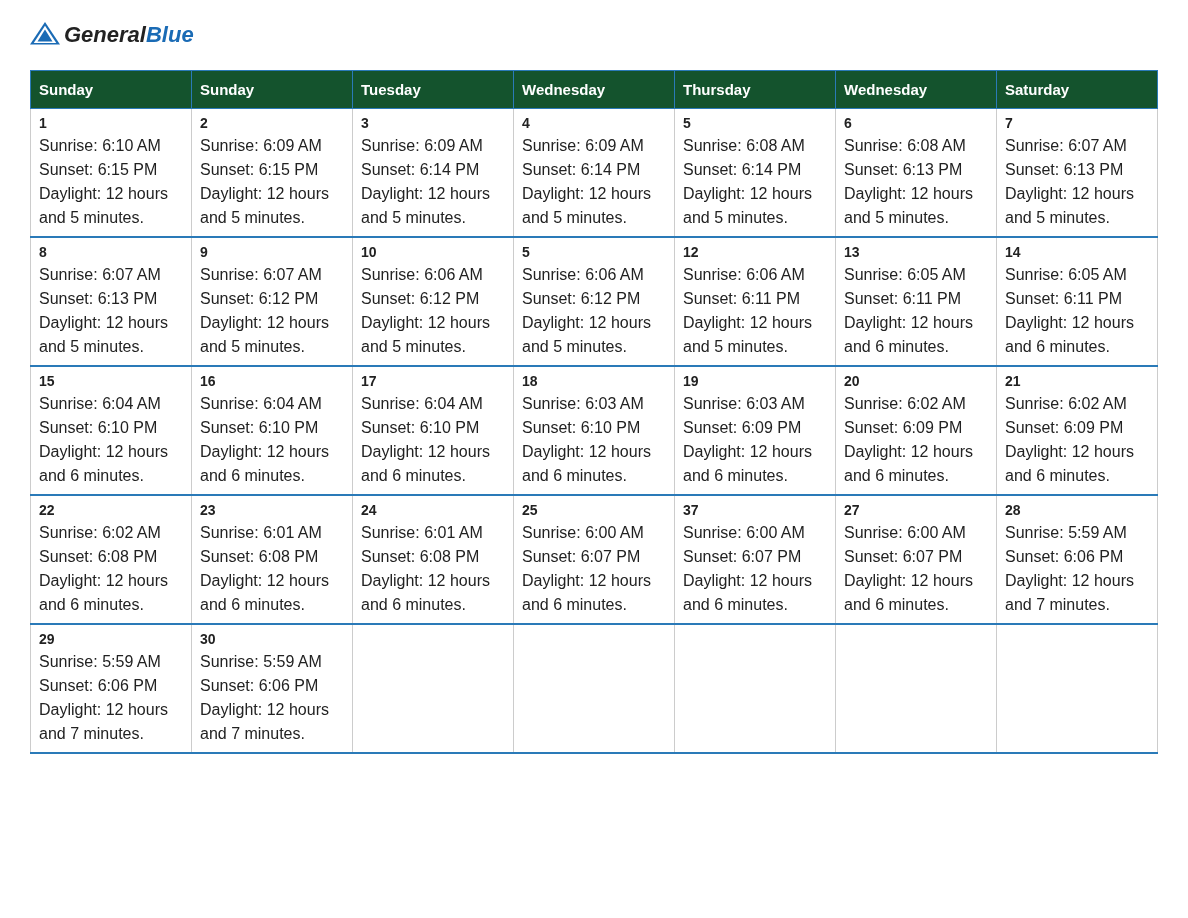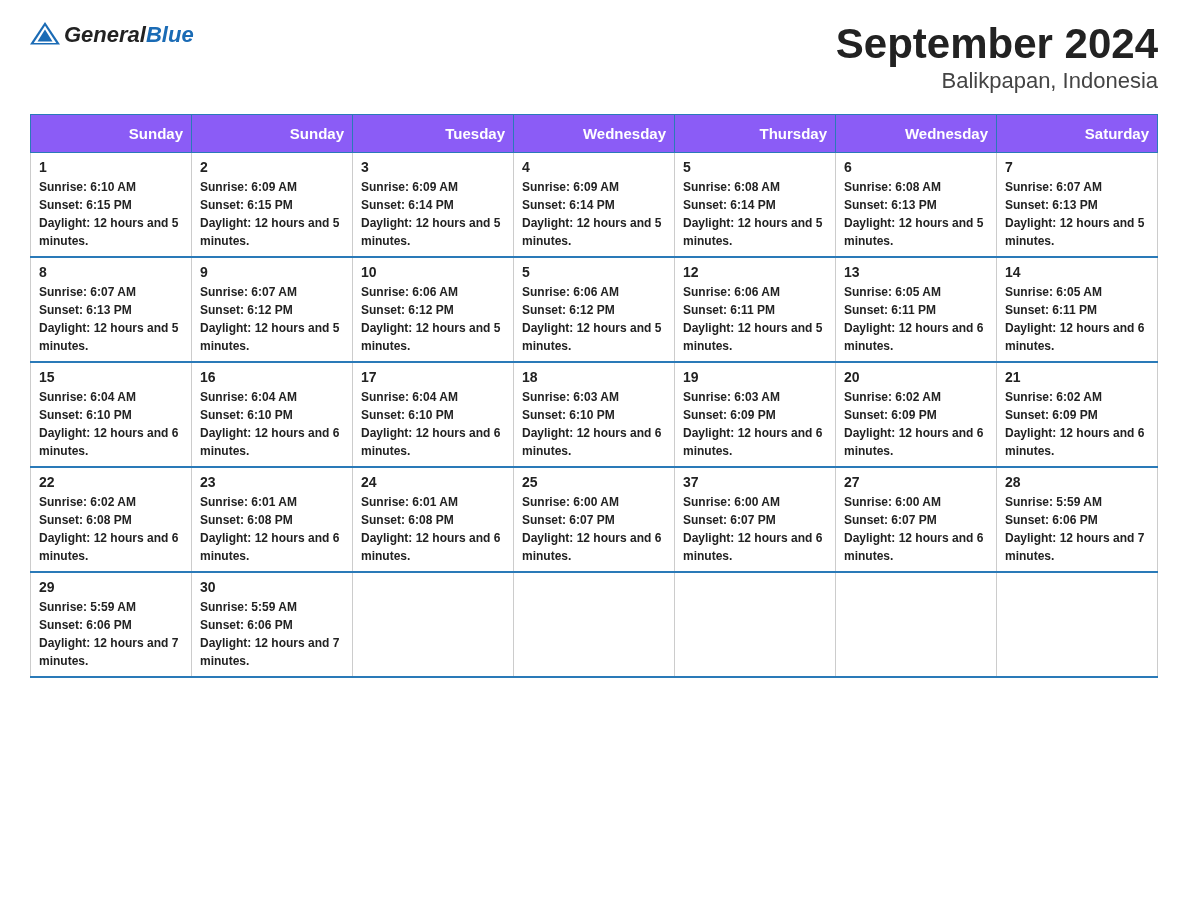--- a/index.html
+++ b/index.html
@@ -28,51 +28,50 @@
       font-size: 22px;
       font-weight: normal;
       color: #444;
     }
     table {
       width: 100%;
       border-collapse: collapse;
       table-layout: fixed;
     }
     thead tr th {
-      background-color: #8b5cf6;
+      background-color: #14532d;
       color: #fff;
       padding: 10px 8px;
       font-size: 15px;
       font-weight: bold;
       border: 1px solid #2a7ab8;
-      text-align: right;
+      text-align: left;
     }
     tbody tr td {
       border: 1px solid #ccc;
       padding: 6px 8px;
       vertical-align: top;
       font-size: 12.5px;
       color: #222;
       min-height: 80px;
       height: 100px;
     }
     tbody tr {
       border-bottom: 2px solid #2a7ab8;
     }
     .day-number {
       font-size: 14px;
       font-weight: bold;
       display: block;
       margin-bottom: 3px;
     }
     .day-info {
-      font-size: 12px;
+      font-size: 16px;
       line-height: 1.5;
       color: #222;
-      font-weight: bold;
     }
     .logo-container {
       display: flex;
       flex-direction: column;
       align-items: flex-end;
     }
     .logo-row {
       display: flex;
       align-items: center;
     }
@@ -91,24 +90,20 @@
       <svg class="logo-icon" viewBox="0 0 40 35" xmlns="http://www.w3.org/2000/svg">
         <polygon points="20,0 40,30 0,30" fill="#1a6bb5"></polygon>
         <polygon points="20,5 35,28 5,28" fill="#fff"></polygon>
         <polygon points="20,10 30,26 10,26" fill="#1a6bb5"></polygon>
       </svg>
       <div>
         <span style="font-size:22px;font-weight:bold;color:#222;font-style:italic;">General</span><span style="font-size:22px;font-weight:bold;color:#1a6bb5;font-style:italic;">Blue</span>
       </div>
     </div>
   </div>
-  <div class="title-section">
-    <h1>September 2024</h1>
-    <h2>Balikpapan, Indonesia</h2>
-  </div>
 </div>
 
 <table>
   <thead>
     <tr>
     <th>Sunday</th>
         <th>Sunday</th>
         <th>Tuesday</th>
         <th>Wednesday</th>
         <th>Thursday</th>

